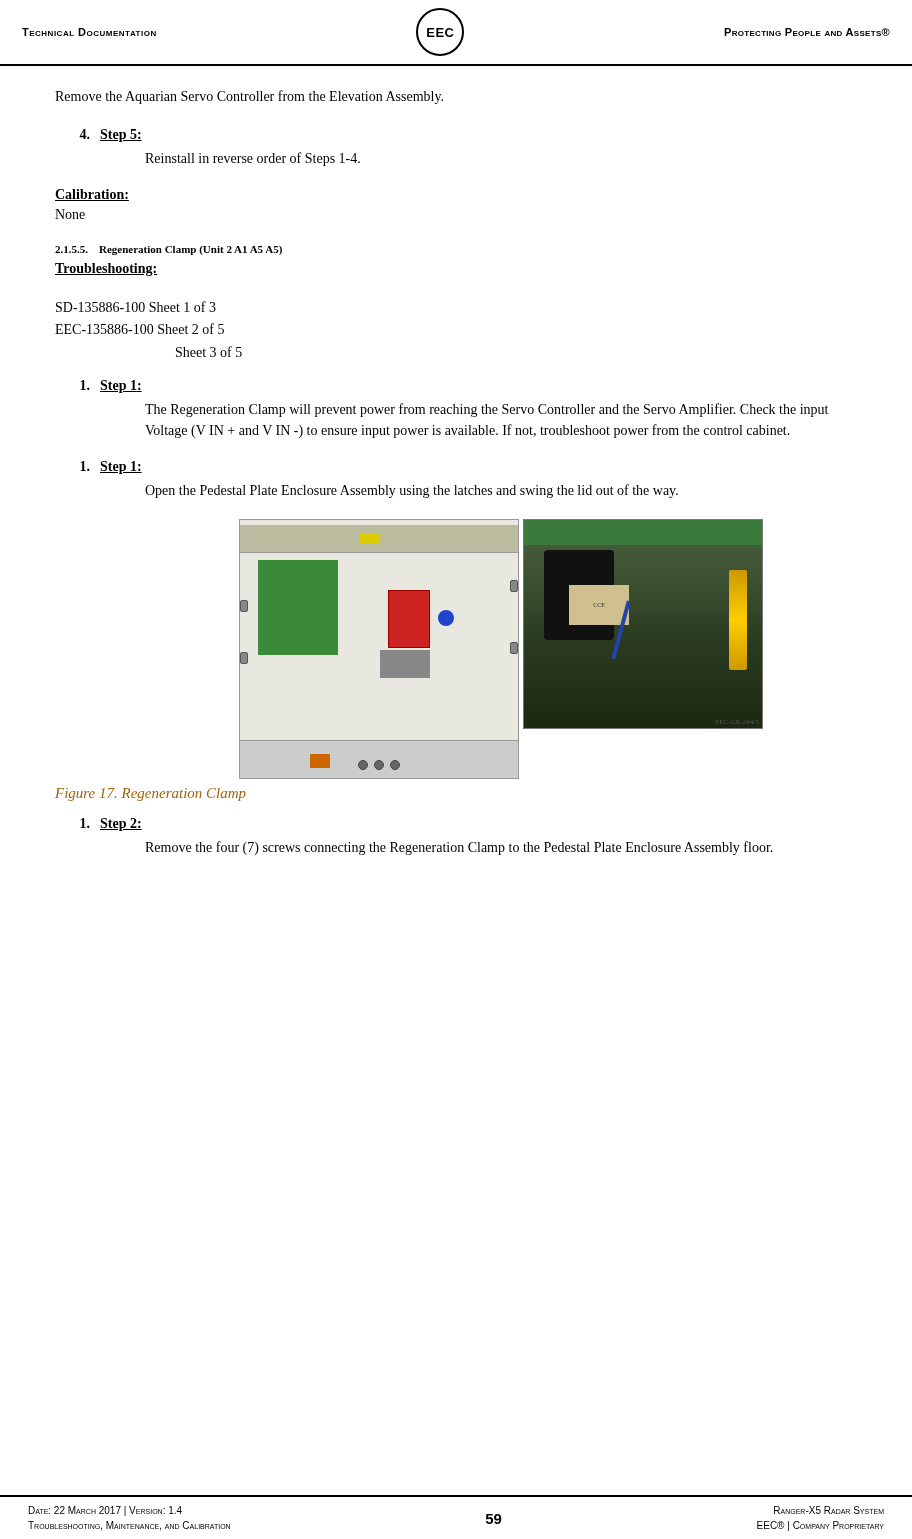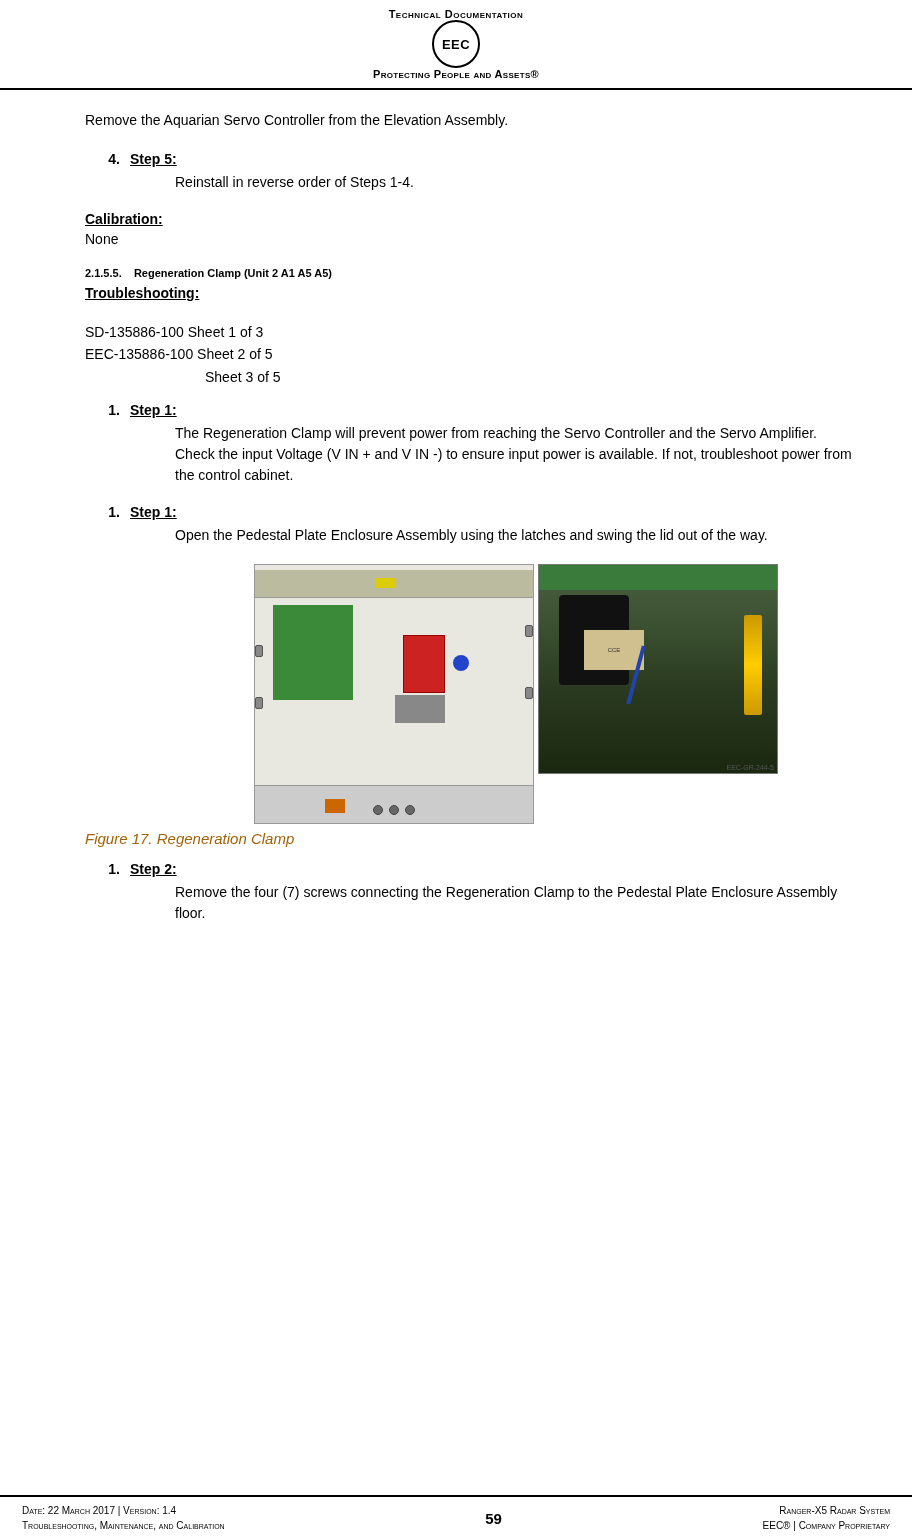--- a/index.html
+++ b/index.html
@@ -13,21 +13,20 @@
       position: relative;
     }
 
     
     .header {
       display: flex;
       align-items: center;
       justify-content: space-between;
       padding: 8px 22px;
       border-bottom: 2px solid #000;
-      flex-direction: column;
     }
     .header-left {
       font-size: 11px;
       font-variant: small-caps;
       letter-spacing: 0.5px;
       font-weight: bold;
     }
     .header-center {
       display: flex;
       flex-direction: column;
@@ -48,21 +47,22 @@
     .header-right {
       font-size: 11px;
       font-variant: small-caps;
       letter-spacing: 0.3px;
       font-weight: bold;
       text-align: center;
     }
 
     
     .content {
-      padding: 20px 55px 20px 85px;
+      padding: 20px 55px 20px 55px;
+      font-family: Liberation Serif, serif;
     }
 
     .intro-text {
       margin-bottom: 20px;
       font-size: 14px;
       line-height: 1.5;
     }
 
     
     .step-item {
@@ -343,21 +343,21 @@
       position: relative;
     }
 
     
     .footer {
       position: absolute;
       bottom: 0;
       left: 0;
       right: 0;
       border-top: 2px solid #000;
-      padding: 6px 22px;
+      padding: 6px 28px;
       display: flex;
       align-items: center;
       justify-content: space-between;
     }
     .footer-left {
       font-size: 10px;
       font-variant: small-caps;
       line-height: 1.5;
     }
     .footer-center {

